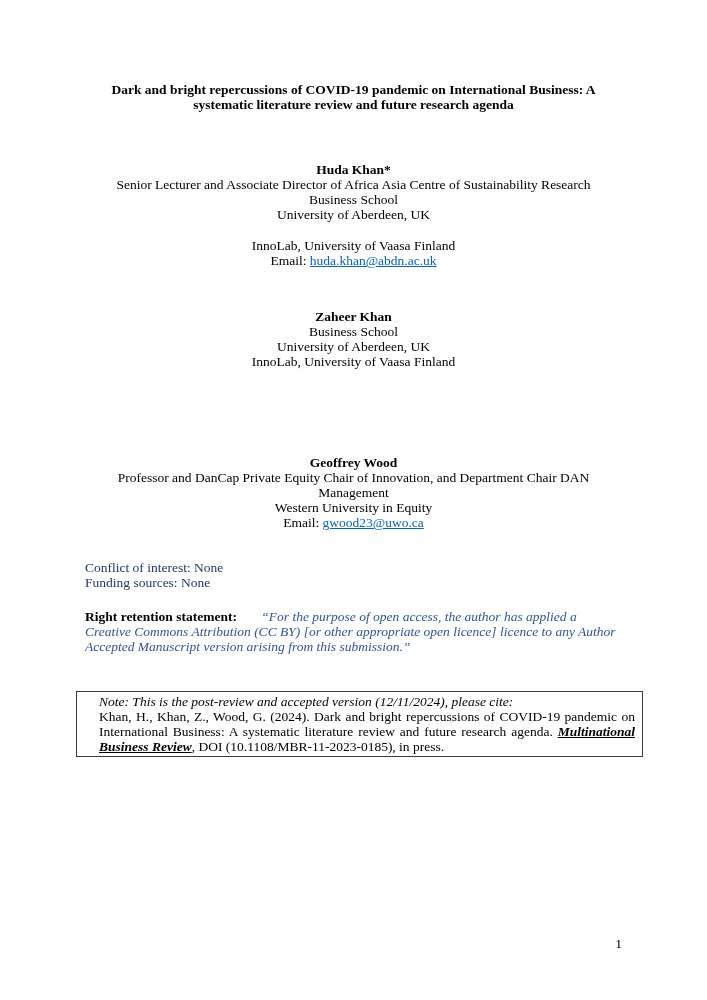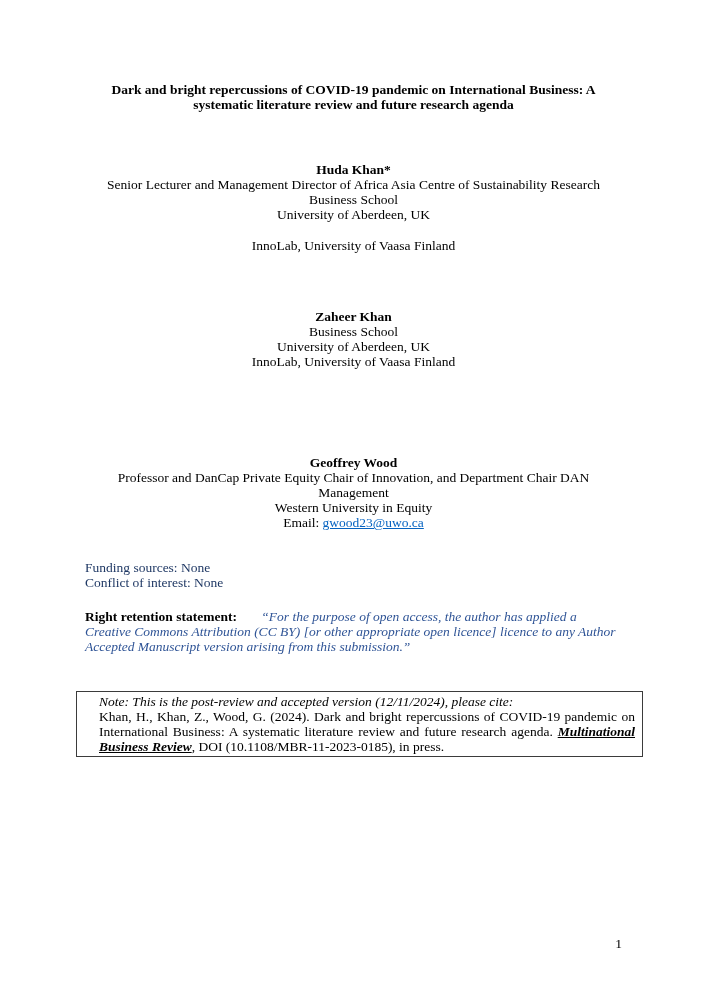--- a/index.html
+++ b/index.html
@@ -38,44 +38,45 @@
 </style>
 </head>
 <body>
 
 <div class="page">
 
   <div class="abs center paper-title">Dark and bright repercussions of COVID-19 pandemic on International Business: A systematic literature review and future research agenda</div>
 
   <div class="abs center author1">
     <div class="author-name">Huda Khan*</div>
-    <div>Senior Lecturer and Management Director of Africa Asia Centre of Sustainability Research</div>
+    <div>Senior Lecturer and Associate Director of Africa Asia Centre of Sustainability Research</div>
     <div>Business School</div>
     <div>University of Aberdeen, UK</div>
     <div class="line-spacer"></div>
     <div>InnoLab, University of Vaasa Finland</div>
+    <div><span>Email: </span><a class="email-link">huda.khan@abdn.ac.uk</a></div>
   </div>
 
   <div class="abs center author2">
     <div class="author-name">Zaheer Khan</div>
     <div>Business School</div>
     <div>University of Aberdeen, UK</div>
     <div>InnoLab, University of Vaasa Finland</div>
   </div>
 
   <div class="abs center author3">
     <div class="author-name">Geoffrey Wood</div>
     <div>Professor and DanCap Private Equity Chair of Innovation, and Department Chair DAN Management</div>
     <div>Western University in Equity</div>
     <div><span>Email: </span><a class="email-link">gwood23@uwo.ca</a></div>
   </div>
 
   <div class="abs statements">
+    <div>Conflict of interest: None</div>
     <div>Funding sources: None</div>
-    <div>Conflict of interest: None</div>
   </div>
 
   <div class="abs retention"><span class="retention-label">Right retention statement: </span><span class="retention-quote">“For the purpose of open access, the author has applied a Creative Commons Attribution (CC BY) [or other appropriate open licence] licence to any Author Accepted Manuscript version arising from this submission.”</span></div>
 
   <div class="note-box">
     <div class="note-line">Note: This is the post-review and accepted version (12/11/2024), please cite:</div>
     <div class="citation"><span>Khan, H., Khan, Z., Wood, G. (2024). Dark and bright repercussions of COVID-19 pandemic on International Business: A systematic literature review and future research agenda. </span><span class="journal-name">Multinational Business Review</span><span>, DOI (10.1108/MBR-11-2023-0185), in press.</span></div>
   </div>
 
   <div class="abs pagenum">1</div>

